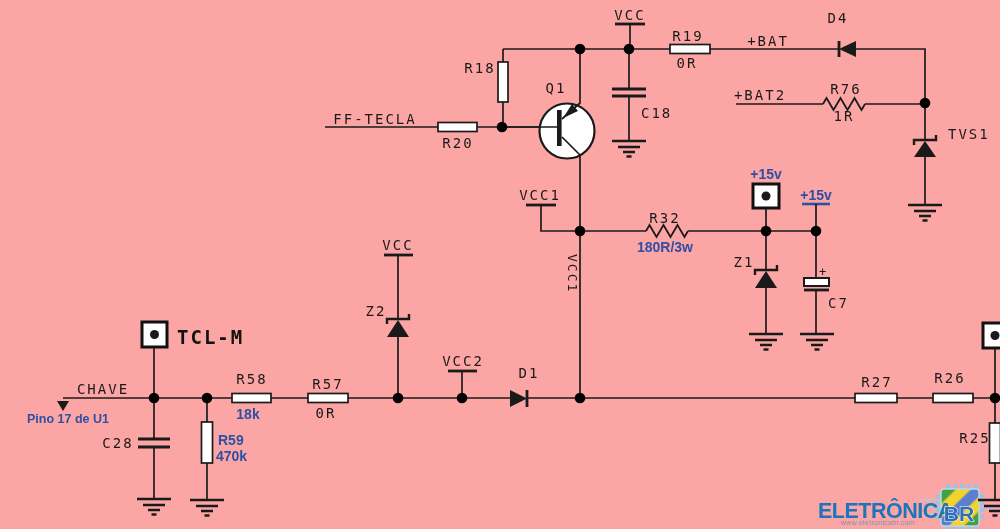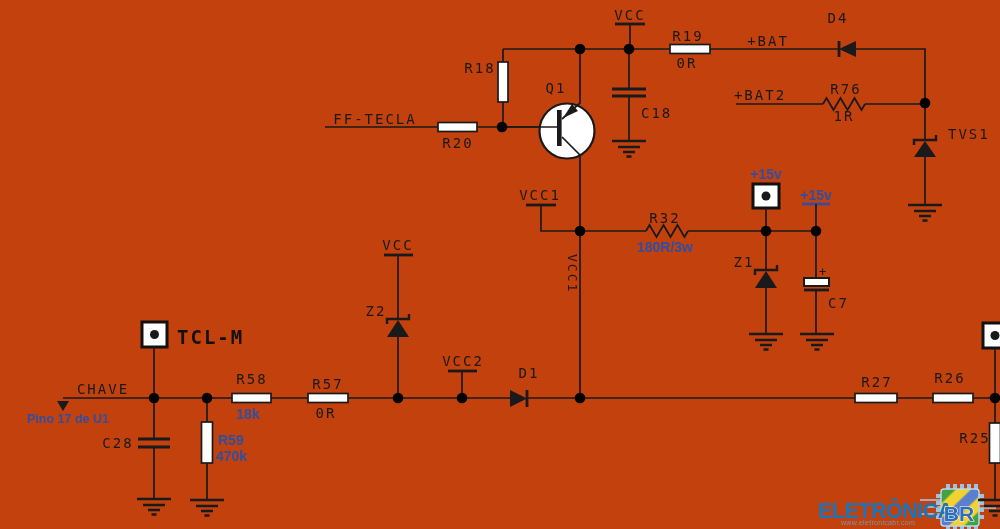--- a/index.html
+++ b/index.html
@@ -1,16 +1,16 @@
 <!DOCTYPE html>
 <html><head>
 <meta charset="utf-8">
 <style>
   html,body{margin:0;padding:0;background:#ffffff;}
-  .stage{position:relative;width:1000px;height:529px;background:#c2410c;overflow:hidden;}
+  .stage{position:relative;width:1000px;height:529px;background:#fca5a5;overflow:hidden;}
   svg{display:block;}
   text{user-select:none;}
   .mono{font-family:"DejaVu Sans Mono",monospace;font-size:14px;letter-spacing:2px;fill:#1a1a1a;}
   .mono-rot{font-family:"DejaVu Sans Mono",monospace;font-size:13px;letter-spacing:2px;fill:#1a1a1a;}
   .term-label{font-family:"DejaVu Sans Mono",monospace;font-size:19px;font-weight:bold;letter-spacing:2px;fill:#111;}
   .note{font-family:"Liberation Sans",sans-serif;font-weight:bold;font-size:14px;fill:#2e4fa3;}
   .note-sm{font-family:"Liberation Sans",sans-serif;font-weight:bold;font-size:12.5px;fill:#2e4fa3;}
   .wire{stroke:#1a1a1a;stroke-width:1.7;fill:none;}
   .sym{stroke:#1a1a1a;stroke-width:2.4;fill:none;}
   .bar{stroke:#1a1a1a;stroke-width:2.8;fill:none;}

